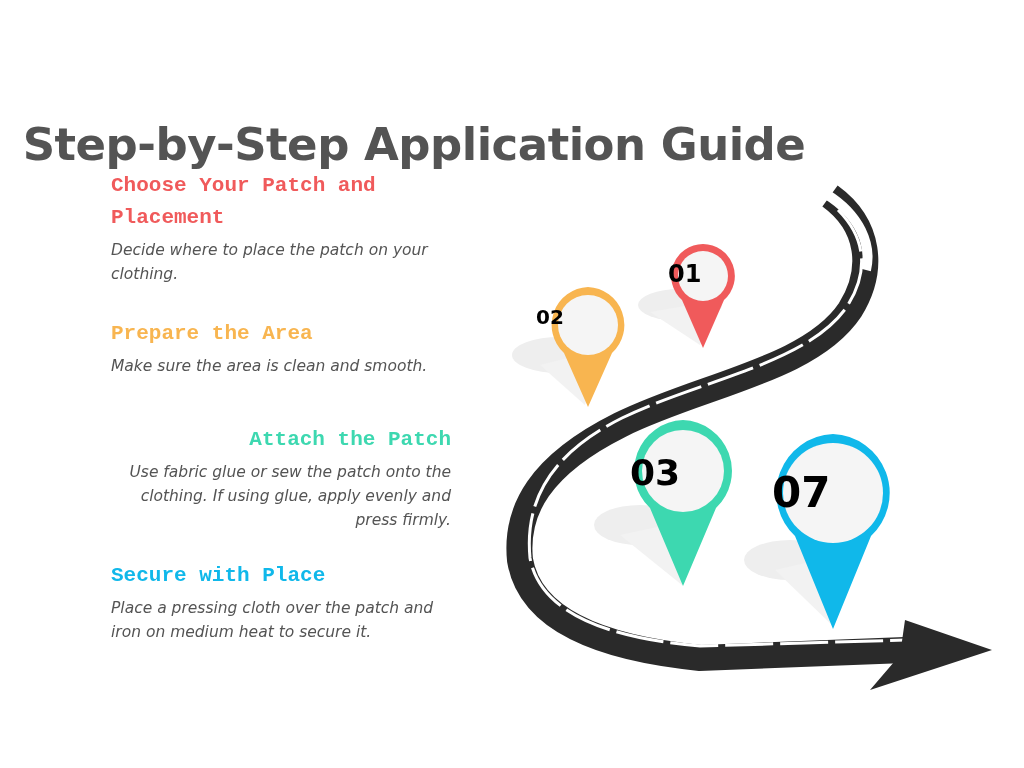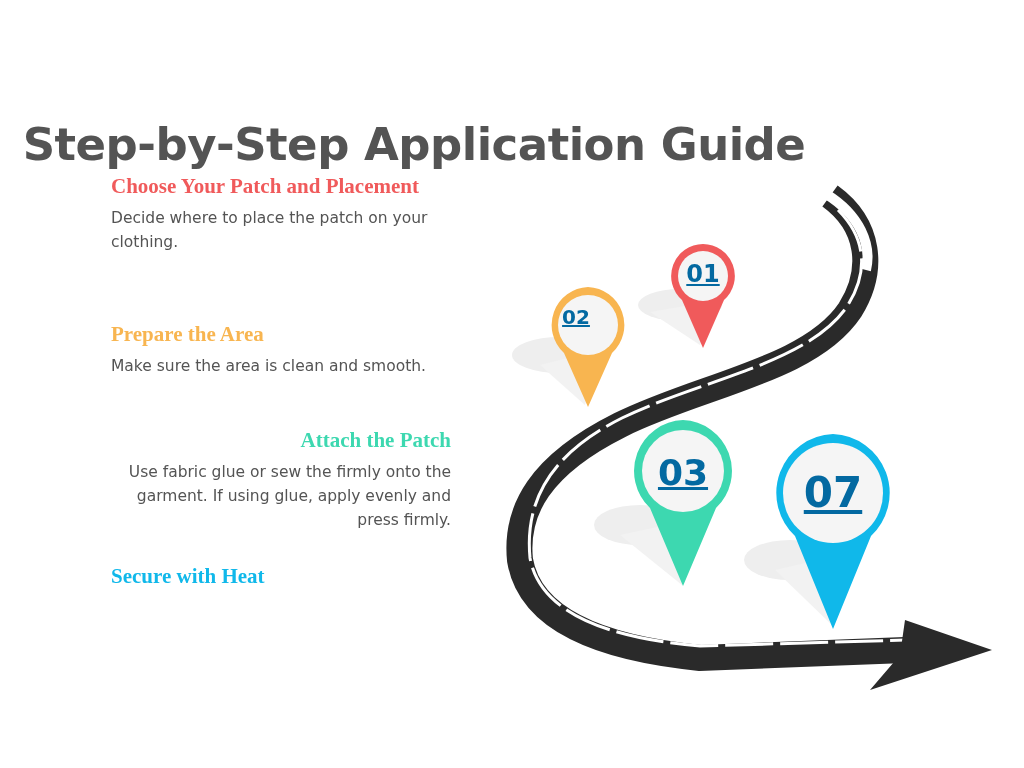--- a/index.html
+++ b/index.html
@@ -7,56 +7,57 @@
     width: 1024px; height: 768px; background: #ffffff; position: relative; overflow: hidden;
     font-family: "DejaVu Sans", sans-serif;
   }
   .title {
     position: absolute; left: 0; width: 828px; top: 88px; text-align: center;
     font-family: "DejaVu Sans", sans-serif; font-weight: bold; font-size: 45px;
     color: #545454; letter-spacing: -0.5px;
   }
   .step { position: absolute; left: 111px; width: 340px; }
   .step-title {
-    font-family: Liberation Serif, serif; font-weight: bold; font-size: 21px;
+    font-family: Liberation Mono, monospace; font-weight: bold; font-size: 21px;
     line-height: 32px; margin: 0;
   }
   .step-desc {
     font-family: "DejaVu Sans", sans-serif; font-size: 15.5px; line-height: 24px;
-    color: #545454; margin: 4px 0 0 0;
+    color: #545454; margin: 4px 0 0 0; font-style: italic;
   }
   .road-svg { position: absolute; left: 0; top: 0; }
   .pin { position: absolute; }
   .pin-label {
     position: absolute; font-family: "DejaVu Sans", sans-serif; font-weight: bold;
-    color: #0369a1; text-align: center; text-decoration: underline;
+    color: #000000; text-align: left;
   }
 </style>
 </head>
 <body>
 
 <h1 class="title">Step-by-Step Application Guide</h1>
 
 <div class="step" style="top:170px;">
   <p class="step-title" style="color:#f05a5b;">Choose Your Patch and Placement</p>
   <p class="step-desc">Decide where to place the patch on your clothing.</p>
 </div>
 
 <div class="step" style="top:318px;">
   <p class="step-title" style="color:#f8b550;">Prepare the Area</p>
   <p class="step-desc">Make sure the area is clean and smooth.</p>
 </div>
 
 <div class="step" style="top:424px;text-align:right;">
   <p class="step-title" style="color:#3dd8b0;">Attach the Patch</p>
-  <p class="step-desc">Use fabric glue or sew the firmly onto the garment. If using glue, apply evenly and press firmly.</p>
+  <p class="step-desc">Use fabric glue or sew the patch onto the clothing. If using glue, apply evenly and press firmly.</p>
 </div>
 
 <div class="step" style="top:560px;">
-  <p class="step-title" style="color:#10b8ea;">Secure with Heat</p>
+  <p class="step-title" style="color:#10b8ea;">Secure with Place</p>
+  <p class="step-desc">Place a pressing cloth over the patch and iron on medium heat to secure it.</p>
 </div>
 
 <svg class="road-svg" width="1024" height="768" viewBox="0 0 1024 768">
 
   <g>
     <ellipse cx="680" cy="305" rx="42" ry="16" fill="#eeeeee"></ellipse>
     <path d="M650 312 L700 345 L720 300 Z" fill="#f2f2f2"></path>
     <ellipse cx="560" cy="355" rx="48" ry="18" fill="#eeeeee"></ellipse>
     <path d="M540 365 L585 405 L600 350 Z" fill="#f2f2f2"></path>
     <ellipse cx="640" cy="525" rx="46" ry="20" fill="#eeeeee"></ellipse>

